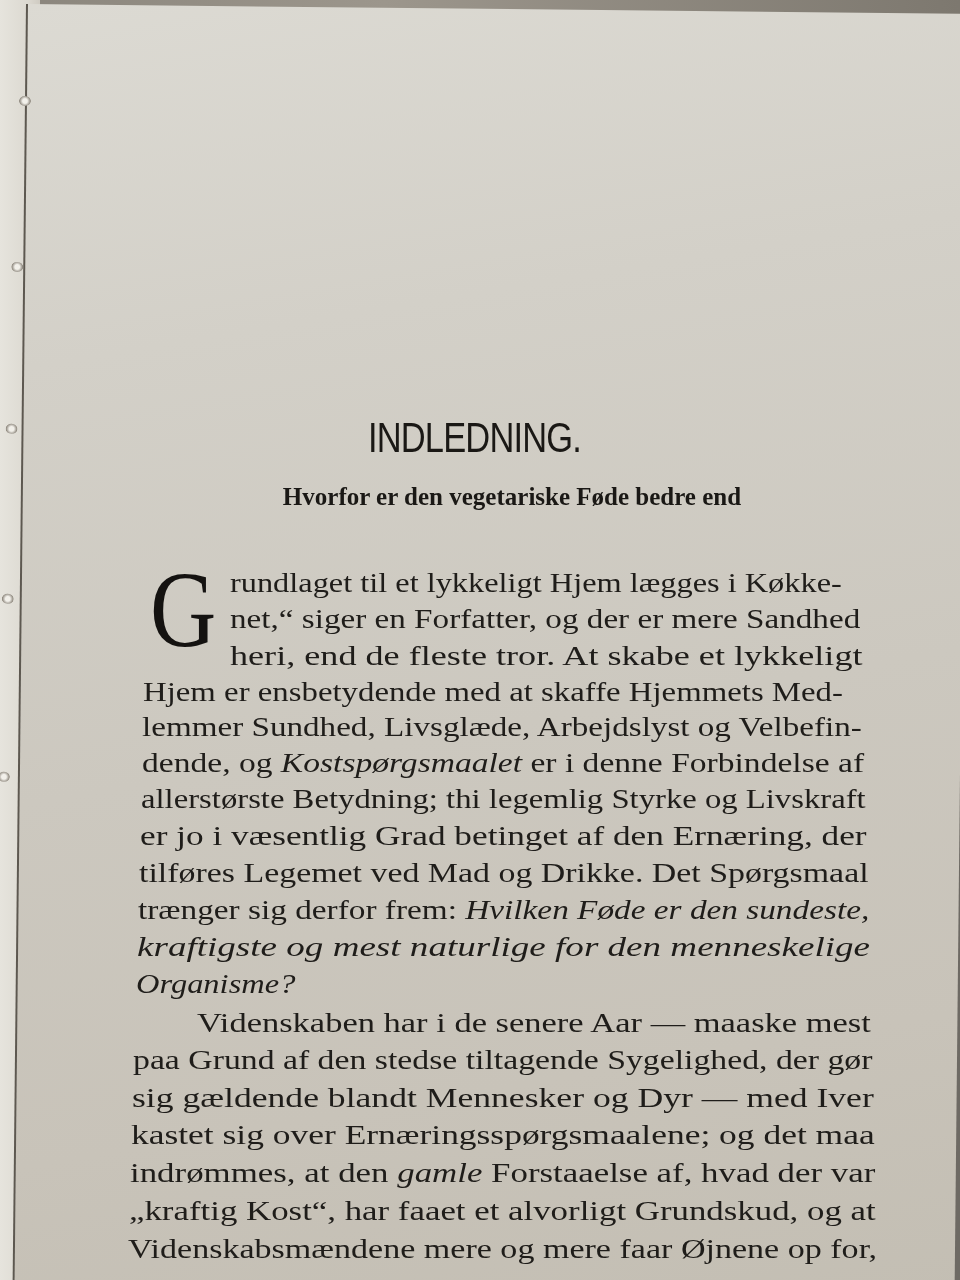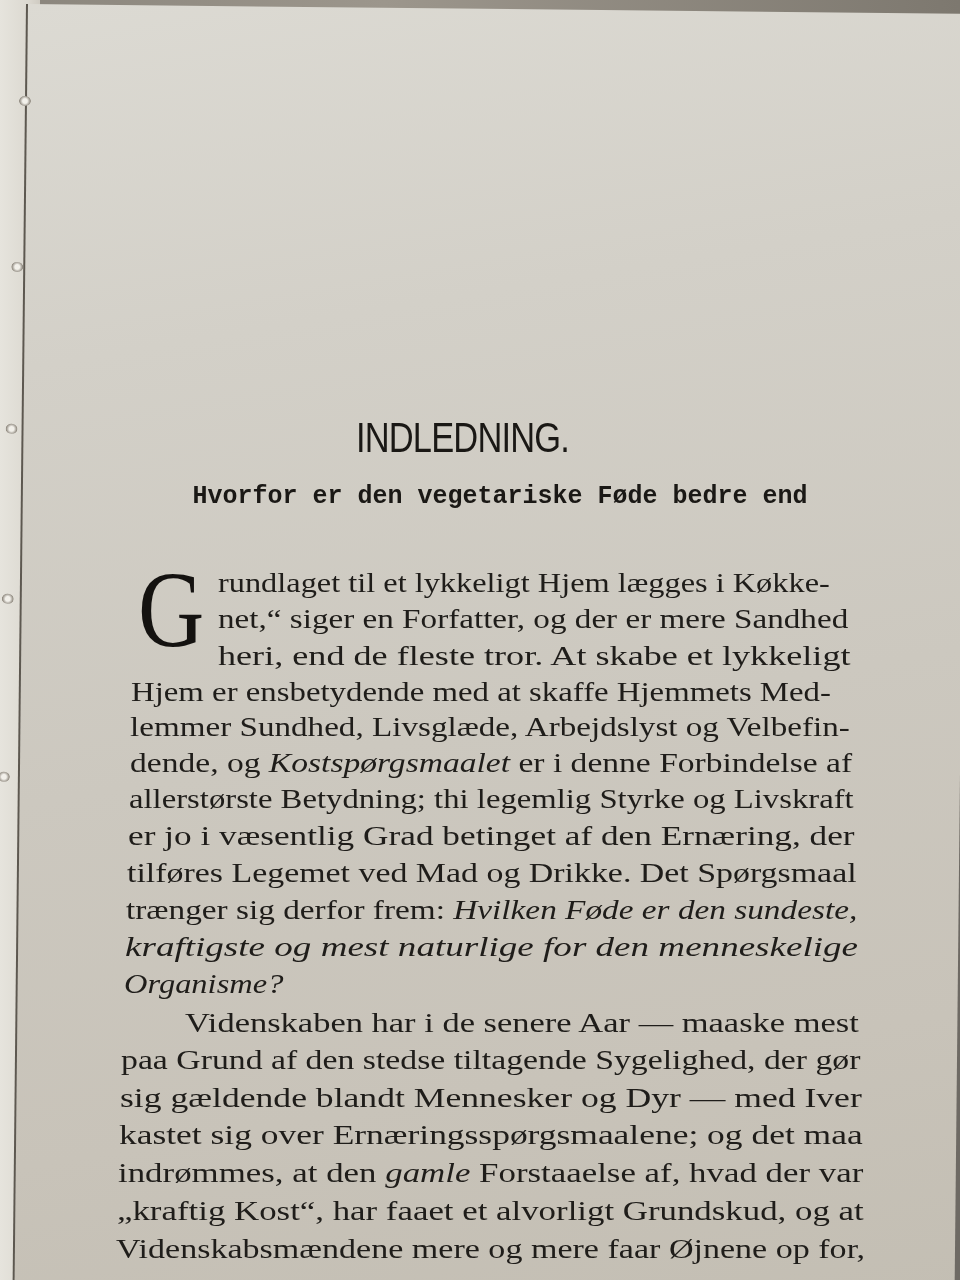--- a/index.html
+++ b/index.html
@@ -36,21 +36,21 @@
     transform-origin: top left;
   }
   .stitch {
     position: absolute;
     width: 12px; height: 10px;
     border-radius: 50%;
     background: radial-gradient(circle, #f2f0ea 30%, #8d877d 70%, transparent 80%);
   }
   .content {
     position: absolute;
-    left: 0; top: 0;
+    left: 12px; top: 0;
     width: 848px; height: 1280px;
     color: #1d1b18;
   }
   .chapter-title {
     position: absolute;
     left: 356px; top: 414px;
     font-family: "Liberation Sans Narrow", "Liberation Sans", sans-serif;
     font-size: 42px;
     letter-spacing: -1px;
     transform: scaleX(0.82);
@@ -58,21 +58,21 @@
     font-weight: normal;
     color: #1a1815;
     margin: 0;
     white-space: nowrap;
   }
   .subtitle {
     position: absolute;
     left: 150px; top: 480px;
     width: 700px;
     text-align: center;
-    font-family: Liberation Mono, monospace;
+    font-family: Liberation Serif, serif;
     font-weight: bold;
     font-size: 25px;
     line-height: 34px;
     color: #1a1815;
     margin: 0;
   }
   .line {
     position: absolute;
     font-size: 27px;
     white-space: nowrap;

